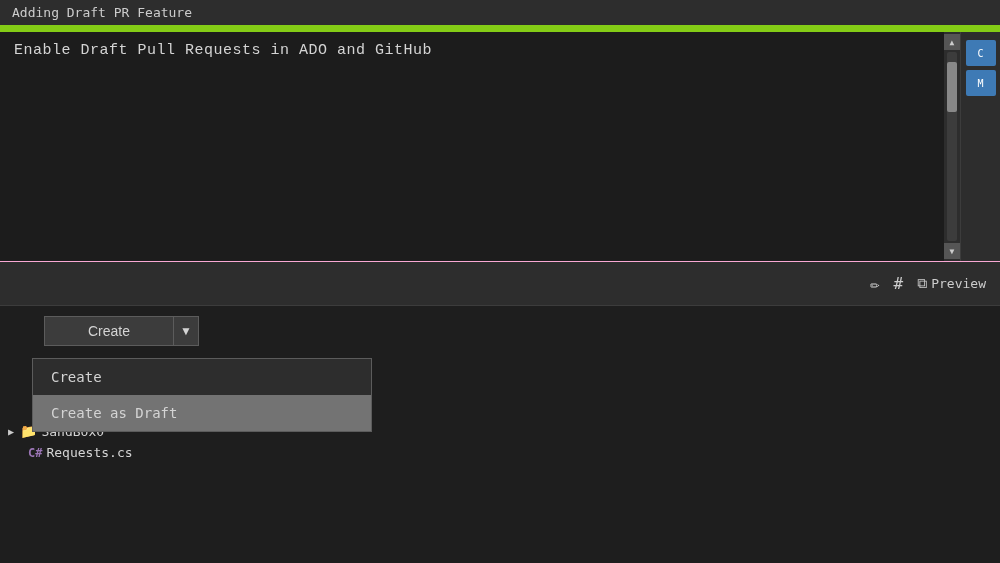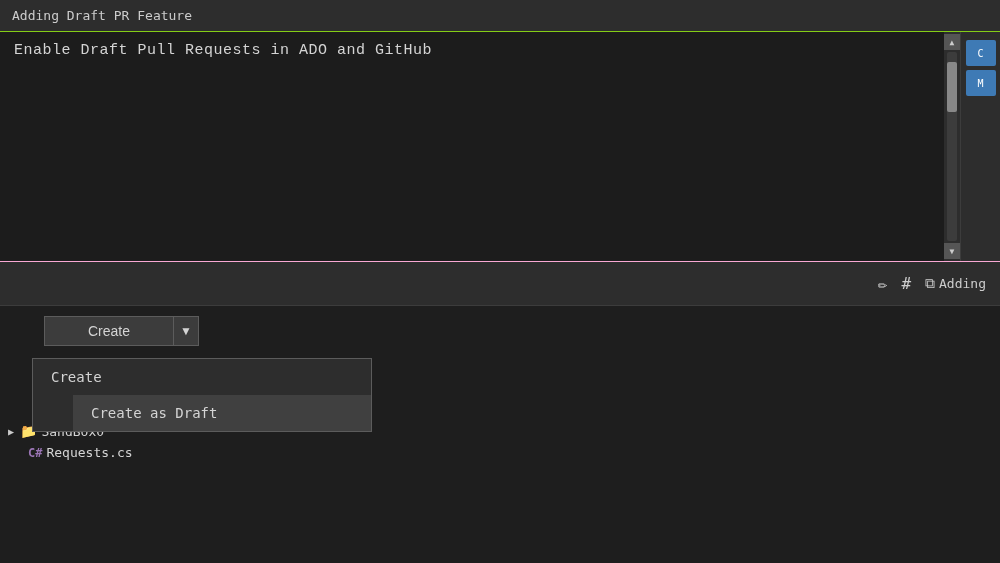--- a/index.html
+++ b/index.html
@@ -15,21 +15,21 @@
       font-family: 'Segoe UI', Consolas, monospace;
       overflow: hidden;
       position: relative;
     }
 
     .title-bar {
       background-color: #2d2d2d;
       color: #cccccc;
       padding: 6px 12px;
       font-size: 13px;
-      border-bottom: 1px solid #84cc16;
+      border-bottom: 7px solid #84cc16;
       height: 32px;
       display: flex;
       align-items: center;
     }
 
     .editor-area {
       background-color: #1c1c1c;
       position: relative;
       height: 230px;
       border-bottom: 1px solid #f9a8d4;
@@ -210,22 +210,21 @@
     }
 
     .dropdown-item {
       padding: 10px 18px;
       color: #d4d4d4;
       font-size: 14px;
       cursor: pointer;
     }
 
     .dropdown-item.active {
-      background-color: #404040;
-      margin-left: 40px;
+      background-color: #737373;
     }
 
     .file-tree-area {
       padding: 8px 0;
     }
 
     .tree-item {
       display: flex;
       align-items: center;
       padding: 3px 8px;
@@ -279,21 +278,21 @@
       <span>M</span>
     </div>
   </div>
 </div>
 
 <div class="toolbar-bar">
   <span class="toolbar-icon">✏</span>
   <span class="toolbar-icon">#</span>
   <span class="preview-btn">
     <span class="preview-icon">⧉</span>
-    <span>Adding</span>
+    <span>Preview</span>
   </span>
 </div>
 
 <div class="action-area">
   <div class="create-btn-group">
     <button class="create-main-btn">Create</button>
     <button class="create-dropdown-btn">
       <span>▼</span>
     </button>
   </div>

